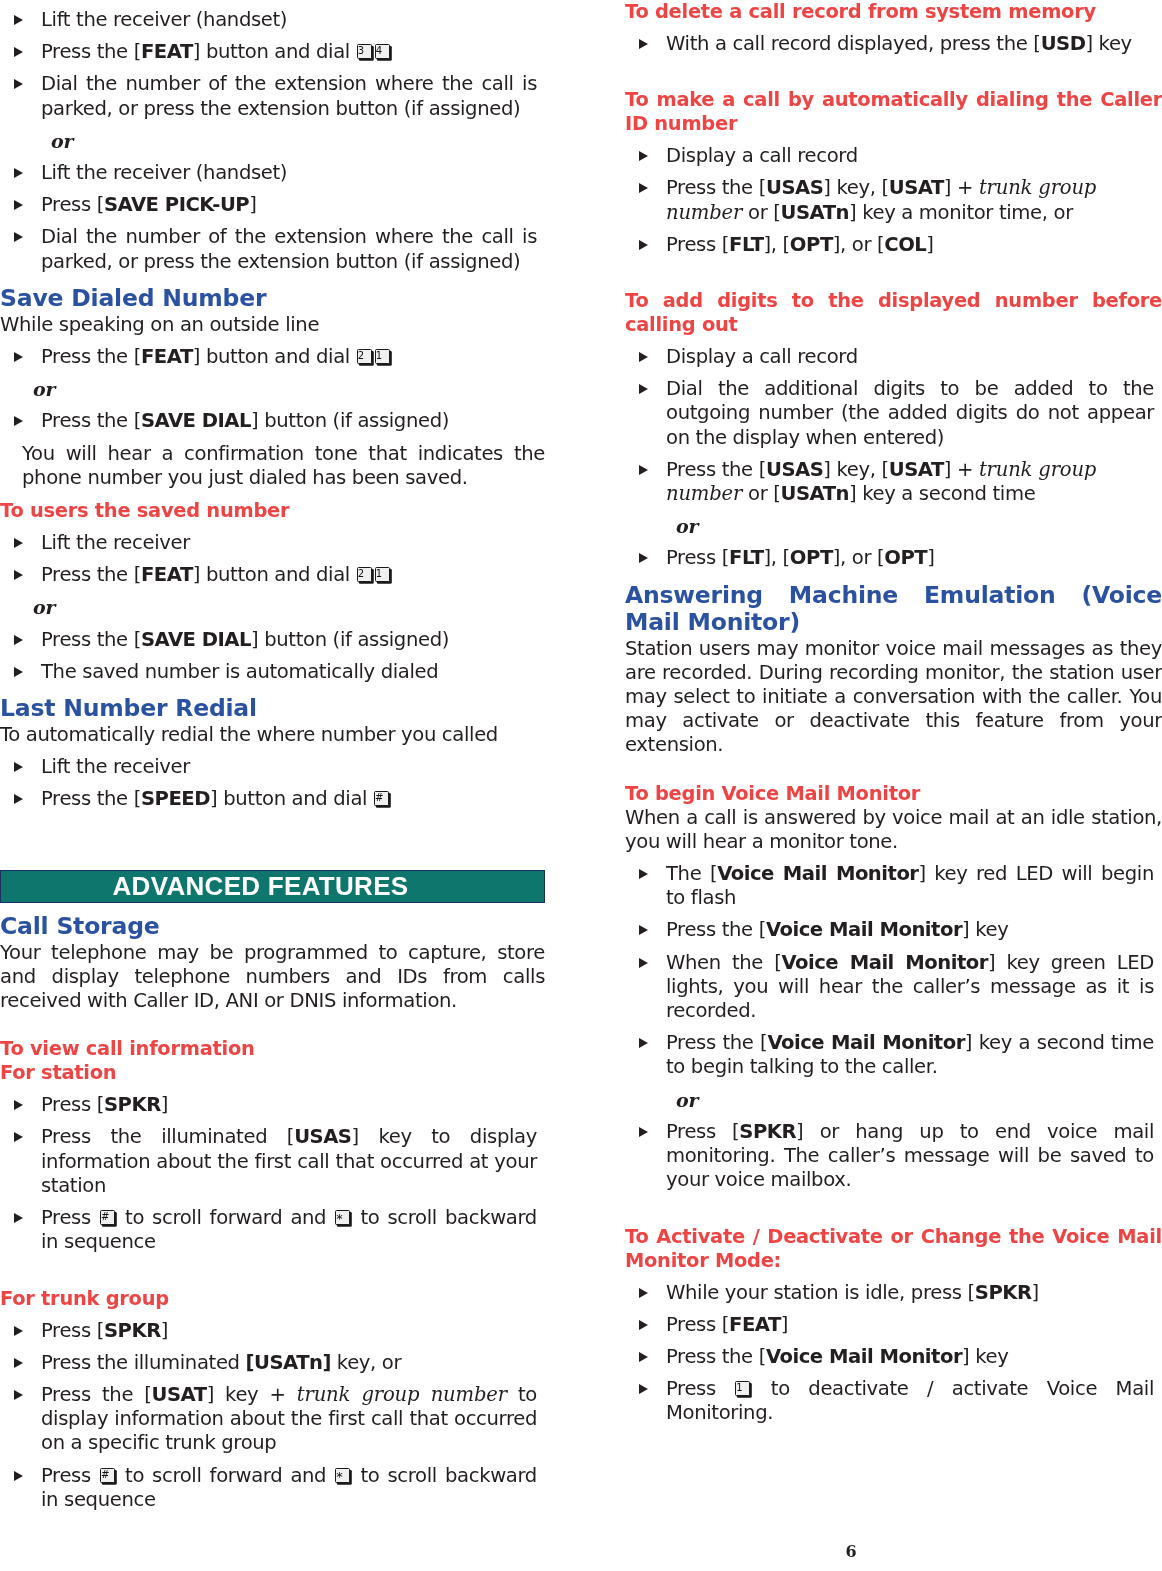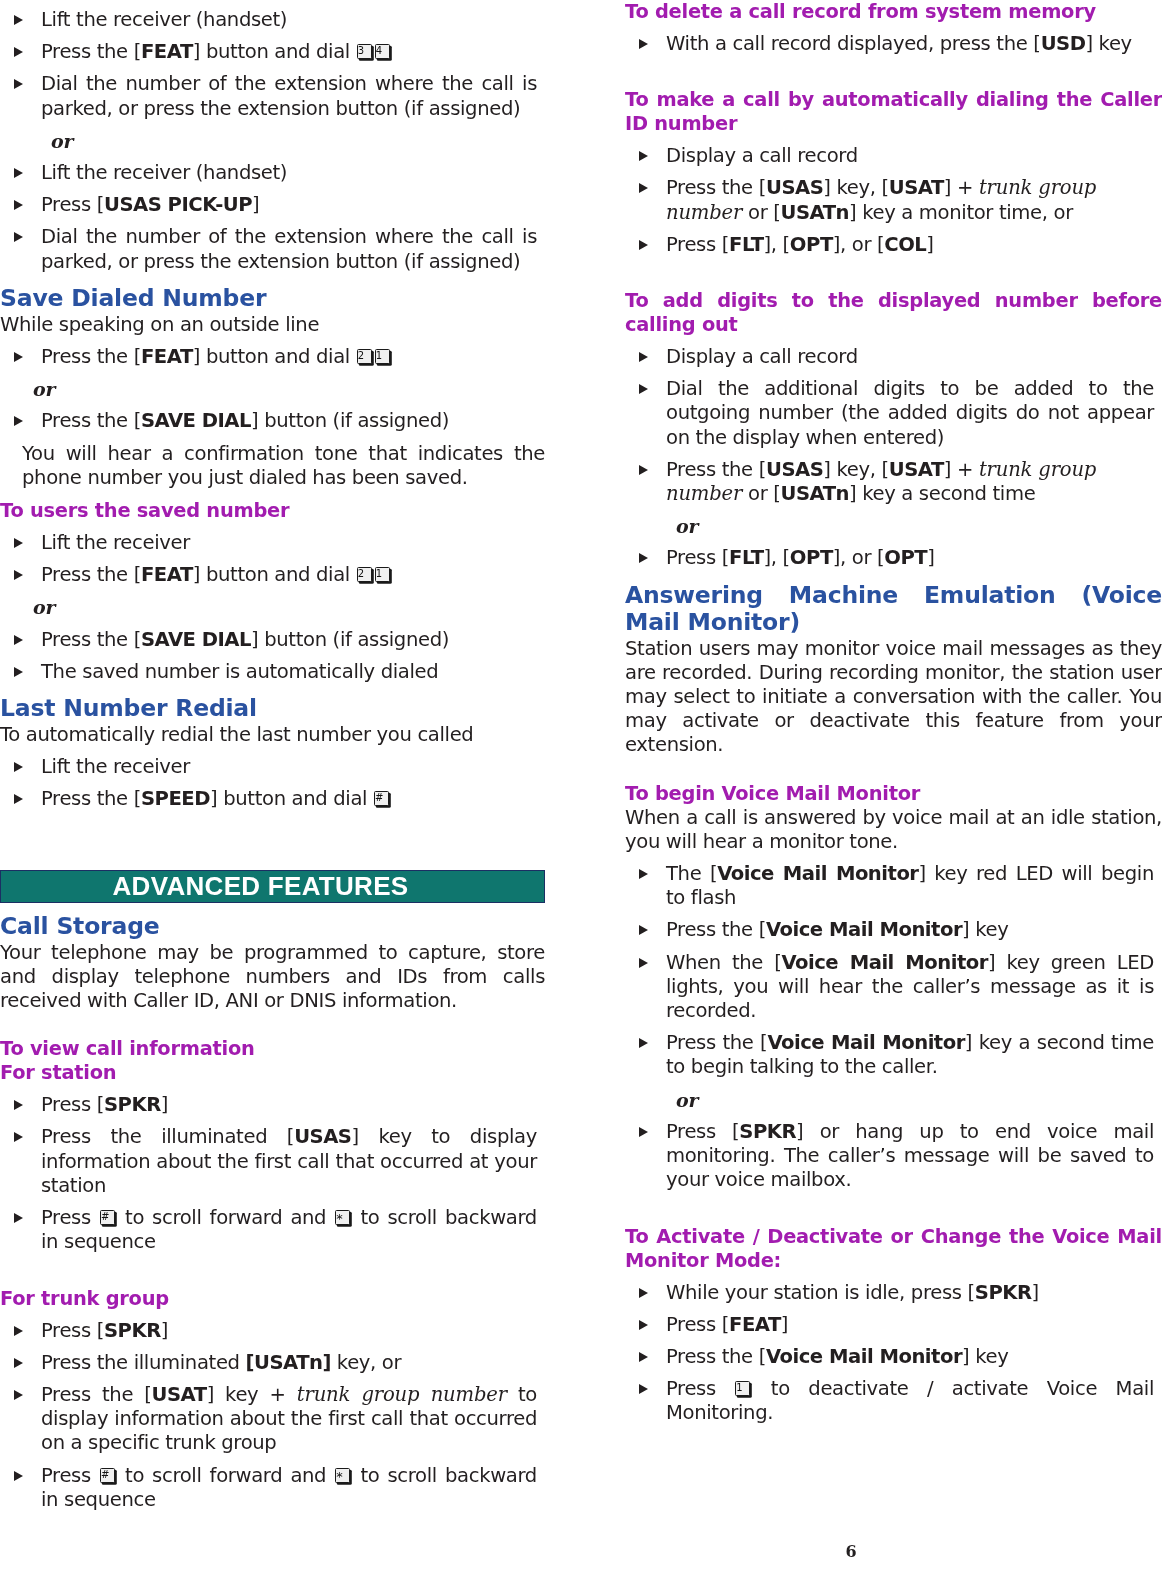--- a/index.html
+++ b/index.html
@@ -35,21 +35,21 @@
     color: #2a52a0;
     font-family: "DejaVu Sans", sans-serif;
     font-weight: bold;
     font-size: 23.5px;
     line-height: 27px;
     margin: 11px 0 1px 0;
     letter-spacing: -0.2px;
   }
   .h-blue.justify { text-align: justify; text-align-last: left; }
   .h-bold {
-    color: #a21caf;
+    color: #ef4444;
     font-family: "DejaVu Sans", sans-serif;
     font-weight: bold;
     font-size: 19.4px;
     line-height: 24px;
     margin: 0;
     letter-spacing: -0.25px;
   }
   .h-bold.justify { text-align: justify; text-align-last: left; }
   .para {
     font-family: "DejaVu Sans", sans-serif;
@@ -200,21 +200,21 @@
 
     <div class="or-line indent2">or</div>
 
     <div class="bullet-row noj">
       <span class="tri"></span>
       <span>Lift the receiver (handset)</span>
     </div>
 
     <div class="bullet-row noj">
       <span class="tri"></span>
-      <span>Press [<b class="kb">USAS PICK-UP</b>]</span>
+      <span>Press [<b class="kb">SAVE PICK-UP</b>]</span>
     </div>
 
     <div class="bullet-row">
       <span class="tri"></span>
       <span>Dial the number of the extension where the call is parked, or press the extension button (if assigned)</span>
     </div>
 
     <div class="h-blue">Save Dialed Number</div>
     <div class="para noj">While speaking on an outside line</div>
 
@@ -250,21 +250,21 @@
       <span class="tri"></span>
       <span>Press the [<b class="kb">SAVE DIAL</b>] button (if assigned)</span>
     </div>
 
     <div class="bullet-row">
       <span class="tri"></span>
       <span>The saved number is automatically dialed</span>
     </div>
 
     <div class="h-blue">Last Number Redial</div>
-    <div class="para">To automatically redial the last number you called</div>
+    <div class="para">To automatically redial the where number you called</div>
 
     <div class="bullet-row noj">
       <span class="tri"></span>
       <span>Lift the receiver</span>
     </div>
 
     <div class="bullet-row noj">
       <span class="tri"></span>
       <span><span>Press the [</span><b class="kb">SPEED</b><span>] button and dial</span> <span class="keycap">#</span></span>
     </div>

